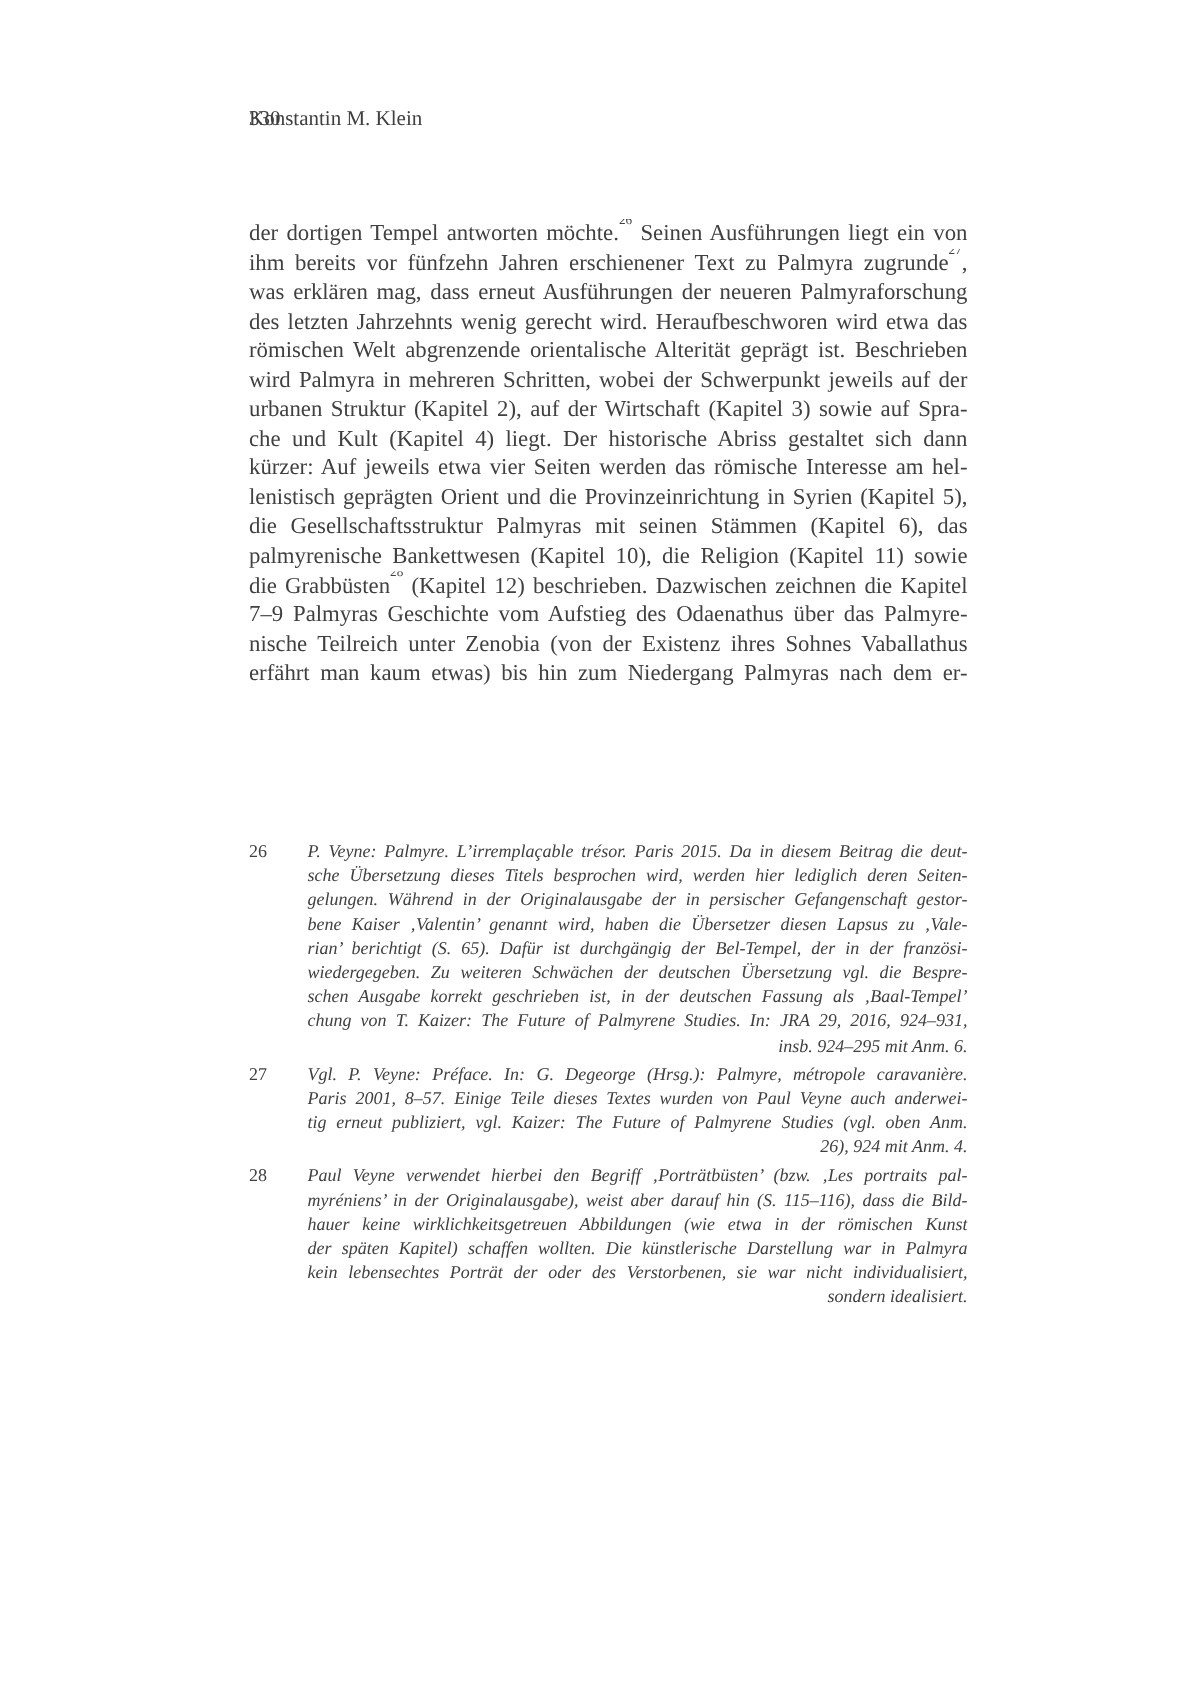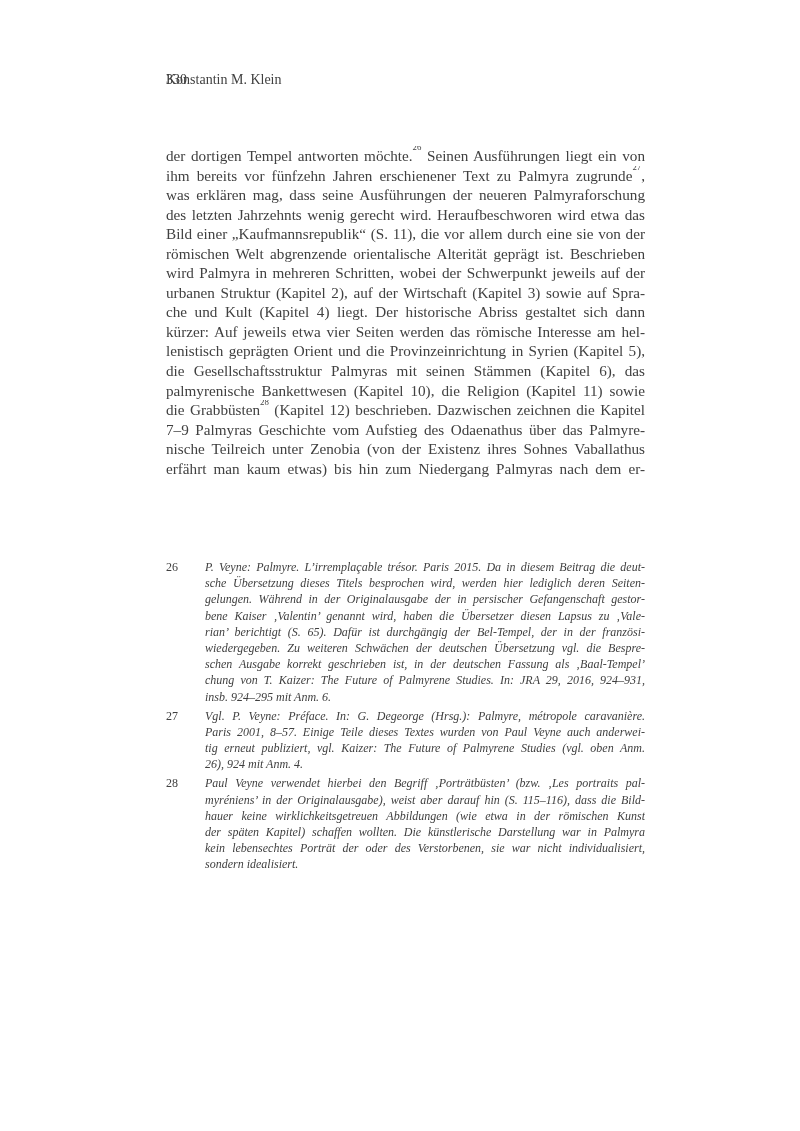--- a/index.html
+++ b/index.html
@@ -59,39 +59,38 @@
   .footnote { position: relative; padding-left: 39px; margin-bottom: 3px; }
   .fn-num { position: absolute; left: 0; top: 0; line-height: 16.2px; }
   .fline {
     height: 16.2px;
     line-height: 16.2px;
     text-align: justify;
     overflow: hidden;
     font-style: italic;
   }
   .fline::after { content: ""; display: inline-block; width: 100%; height: 0; }
-  .fline.ragged { text-align: left; }
+  .fline.ragged { text-align: right; }
   .fline.ragged::after { content: none; }
 </style>
 </head>
 <body>
 
 <div class="page">
 
   <div class="header">
     <span class="page-num">330</span>
     <span class="running">Konstantin M. Klein</span>
   </div>
 
   <div class="body-block">
     <div class="bline">der dortigen Tempel antworten möchte.<sup>26</sup> Seinen Ausführungen liegt ein von</div>
       <div class="bline">ihm bereits vor fünfzehn Jahren erschienener Text zu Palmyra zugrunde<sup>27</sup>,</div>
-      <div class="bline">was erklären mag, dass seine Ausführungen der neueren Palmyraforschung</div>
+      <div class="bline">was erklären mag, dass erneut Ausführungen der neueren Palmyraforschung</div>
       <div class="bline">des letzten Jahrzehnts wenig gerecht wird. Heraufbeschworen wird etwa das</div>
-      <div class="bline">Bild einer „Kaufmannsrepublik“ (S. 11), die vor allem durch eine sie von der</div>
       <div class="bline">römischen Welt abgrenzende orientalische Alterität geprägt ist. Beschrieben</div>
       <div class="bline">wird Palmyra in mehreren Schritten, wobei der Schwerpunkt jeweils auf der</div>
       <div class="bline">urbanen Struktur (Kapitel 2), auf der Wirtschaft (Kapitel 3) sowie auf Spra-</div>
       <div class="bline">che und Kult (Kapitel 4) liegt. Der historische Abriss gestaltet sich dann</div>
       <div class="bline">kürzer: Auf jeweils etwa vier Seiten werden das römische Interesse am hel-</div>
       <div class="bline">lenistisch geprägten Orient und die Provinzeinrichtung in Syrien (Kapitel 5),</div>
       <div class="bline">die Gesellschaftsstruktur Palmyras mit seinen Stämmen (Kapitel 6), das</div>
       <div class="bline">palmyrenische Bankettwesen (Kapitel 10), die Religion (Kapitel 11) sowie</div>
       <div class="bline">die Grabbüsten<sup>28</sup> (Kapitel 12) beschrieben. Dazwischen zeichnen die Kapitel</div>
       <div class="bline">7–9 Palmyras Geschichte vom Aufstieg des Odaenathus über das Palmyre-</div>

